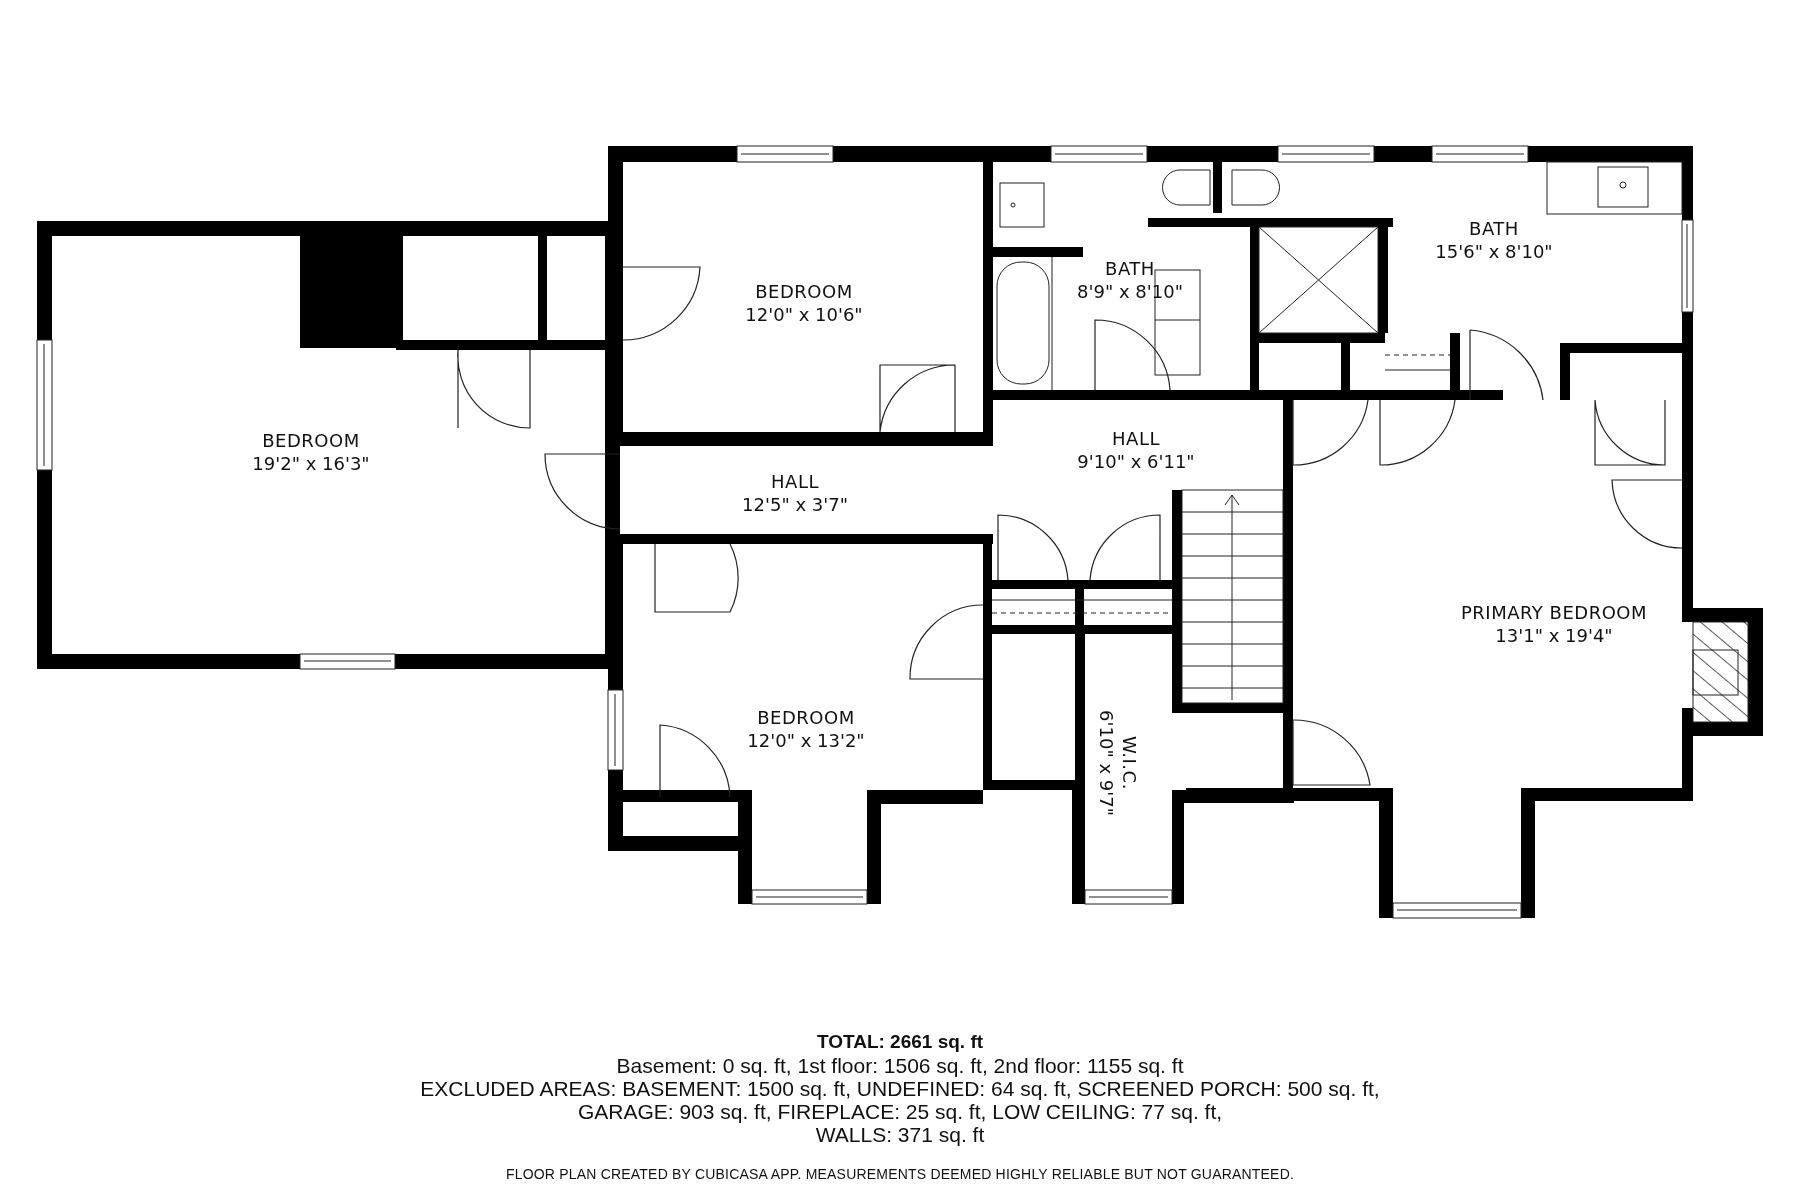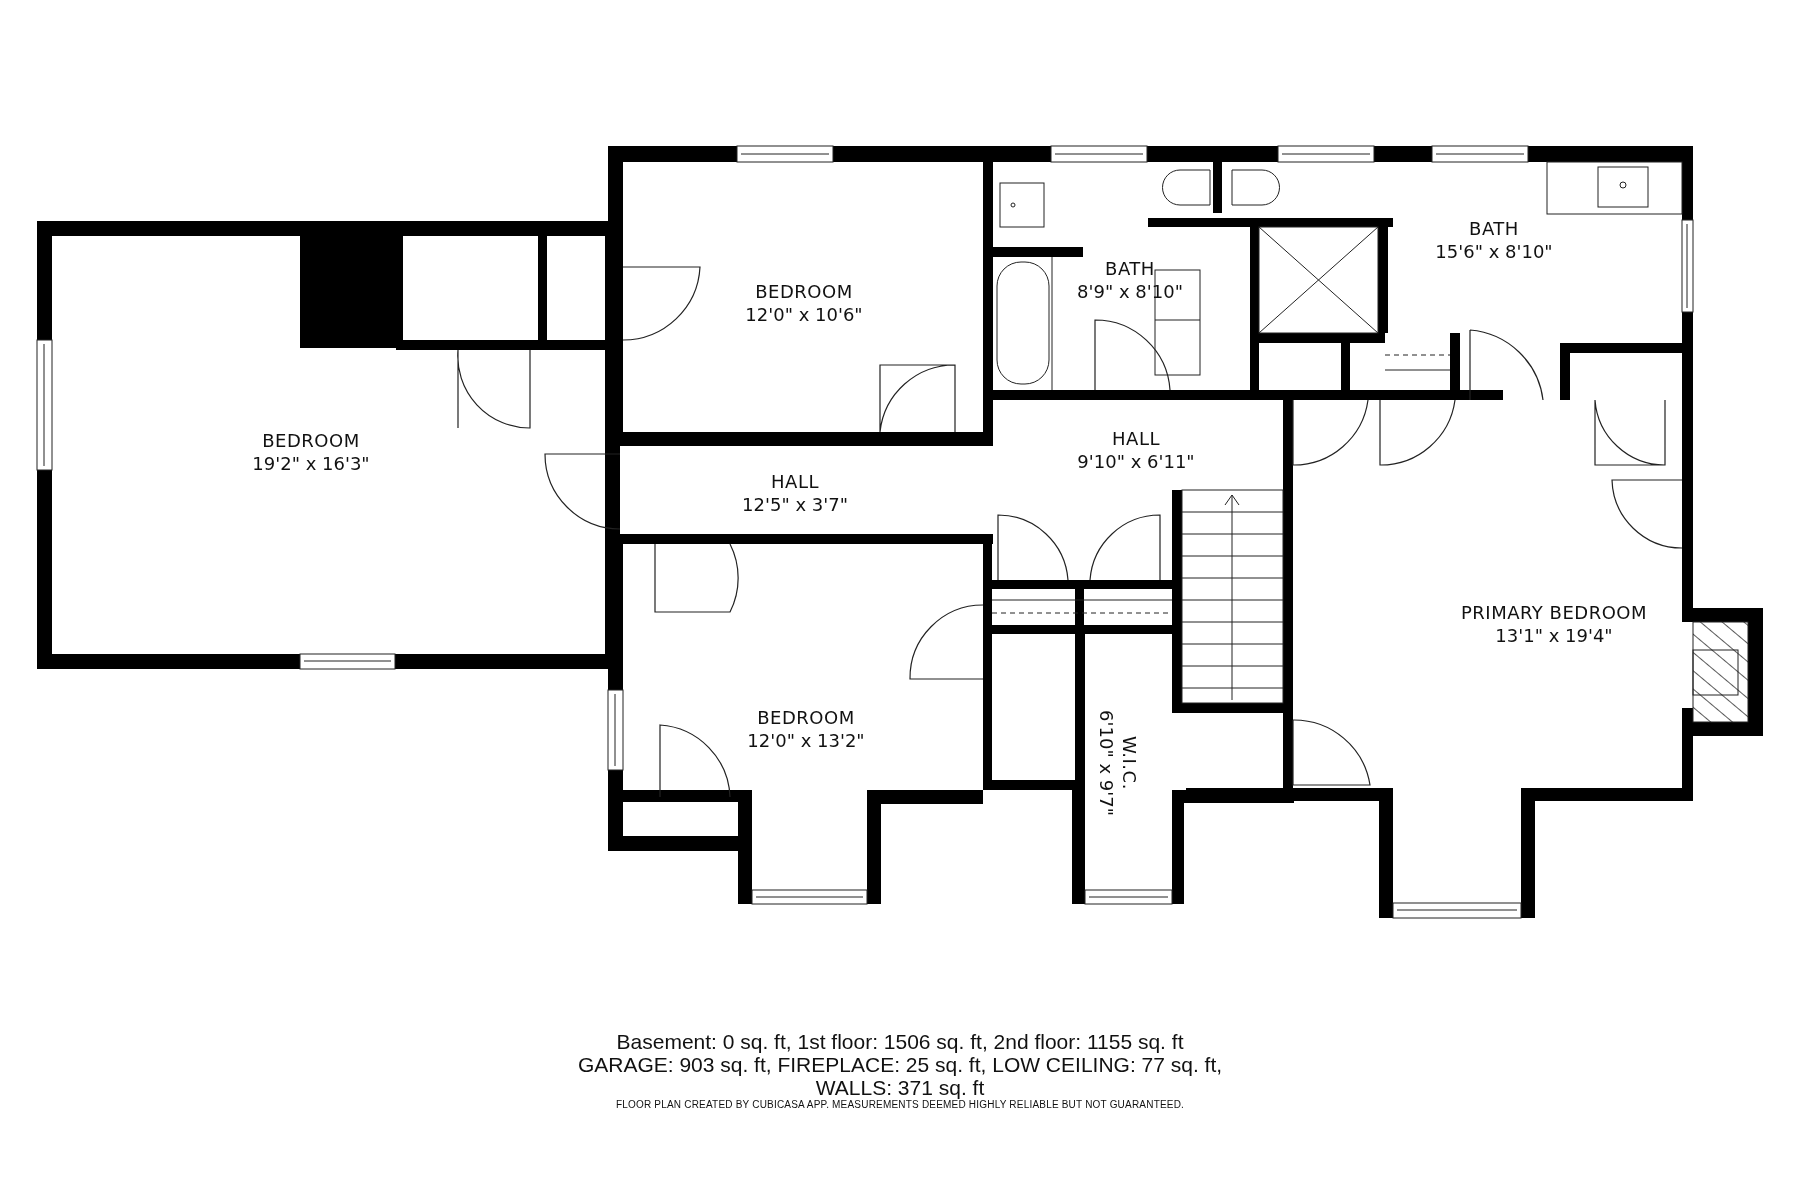--- a/index.html
+++ b/index.html
@@ -5,21 +5,21 @@
   html, body { margin: 0; padding: 0; background: #ffffff; }
   body { width: 1800px; height: 1200px; position: relative; overflow: hidden; font-family: "DejaVu Sans", sans-serif; color: #111111; }
   #plan { position: absolute; left: 0; top: 0; width: 1800px; height: 1200px; }
   .room-label { position: absolute; text-align: center; transform: translate(-50%, -50%); white-space: nowrap; line-height: 1.25; }
   .room-name { font-size: 18px; letter-spacing: 0.5px; display: block; }
   .room-dim { font-size: 18px; display: block; }
   .rotated { transform: translate(-50%, -50%) rotate(90deg); }
   #summary { position: absolute; left: 0; width: 1800px; top: 1030px; text-align: center; font-family: "Liberation Sans", sans-serif; }
   #summary .total { font-size: 19px; font-weight: bold; line-height: 24px; }
   #summary .line { font-size: 21px; line-height: 23px; }
-  #summary .credit { font-size: 10px; letter-spacing: 0.2px; }
+  #summary .credit { font-size: 14px; margin-top: 20px; letter-spacing: 0.2px; }
 </style>
 </head>
 <body>
 
 <svg id="plan" viewBox="0 0 1800 1200" xmlns="http://www.w3.org/2000/svg">
   <defs>
     <pattern id="hatch" width="14" height="14" patternUnits="userSpaceOnUse" patternTransform="rotate(-50)">
       <line x1="0" y1="0" x2="0" y2="14" stroke="#000" stroke-width="1.3"></line>
     </pattern>
   </defs>
@@ -209,17 +209,19 @@
 <div class="room-label rotated" style="left:1117px;top:763px;">
   <span class="room-name">W.I.C.</span>
   <span class="room-dim">6'10" x 9'7"</span>
 </div>
 <div class="room-label" style="left:1554px;top:624px;">
   <span class="room-name">PRIMARY BEDROOM</span>
   <span class="room-dim">13'1" x 19'4"</span>
 </div>
 
 <div id="summary">
+  <div class="total">TOTAL: 2661 sq. ft</div>
   <div class="line">Basement: 0 sq. ft, 1st floor: 1506 sq. ft, 2nd floor: 1155 sq. ft</div>
+  <div class="line">EXCLUDED AREAS: BASEMENT: 1500 sq. ft, UNDEFINED: 64 sq. ft, SCREENED PORCH: 500 sq. ft,</div>
   <div class="line">GARAGE: 903 sq. ft, FIREPLACE: 25 sq. ft, LOW CEILING: 77 sq. ft,</div>
   <div class="line">WALLS: 371 sq. ft</div>
   <div class="credit">FLOOR PLAN CREATED BY CUBICASA APP. MEASUREMENTS DEEMED HIGHLY RELIABLE BUT NOT GUARANTEED.</div>
 </div>
 
 </body></html>

